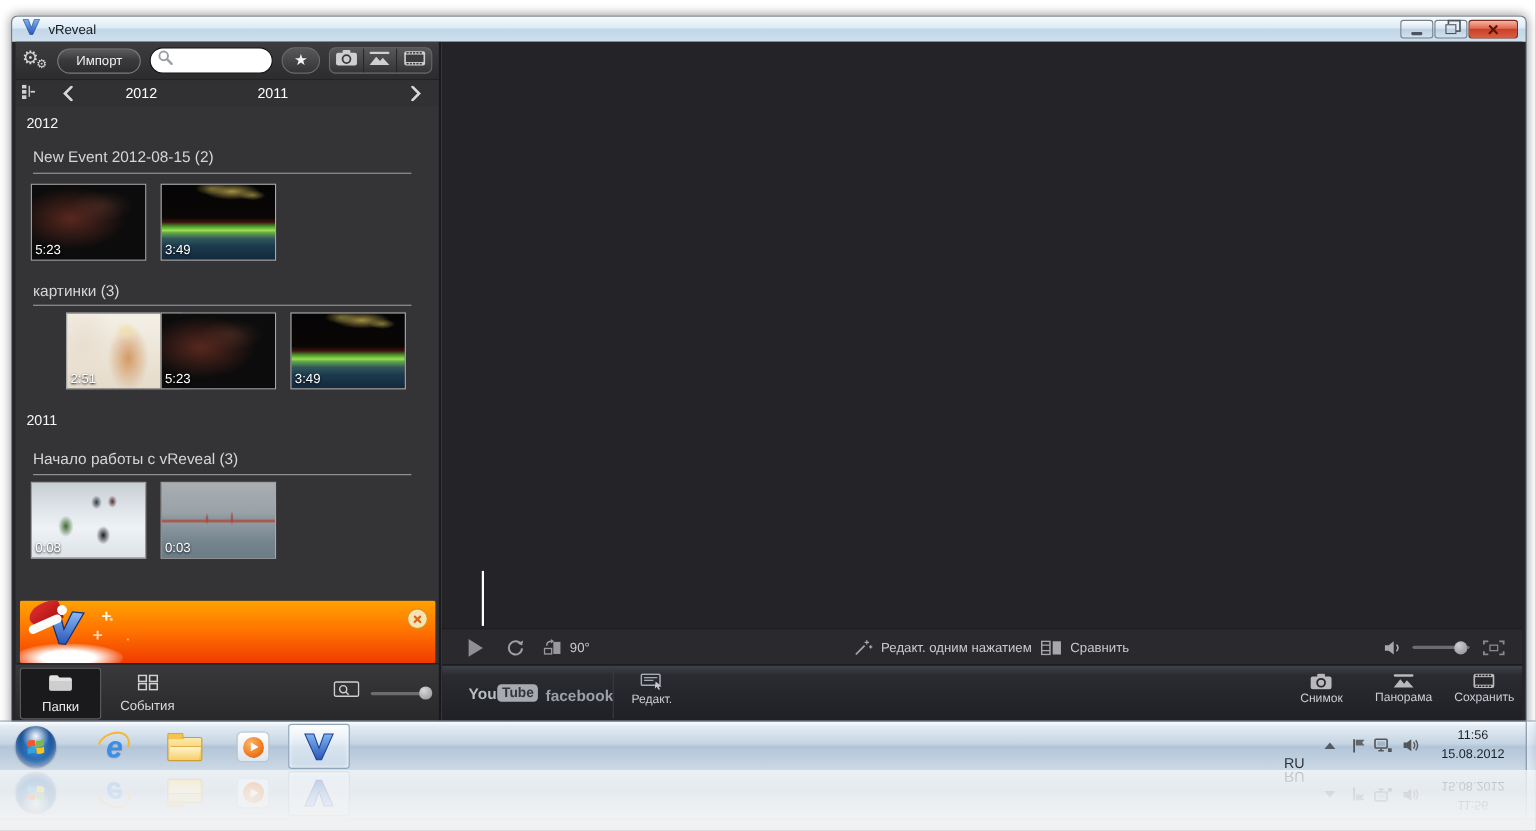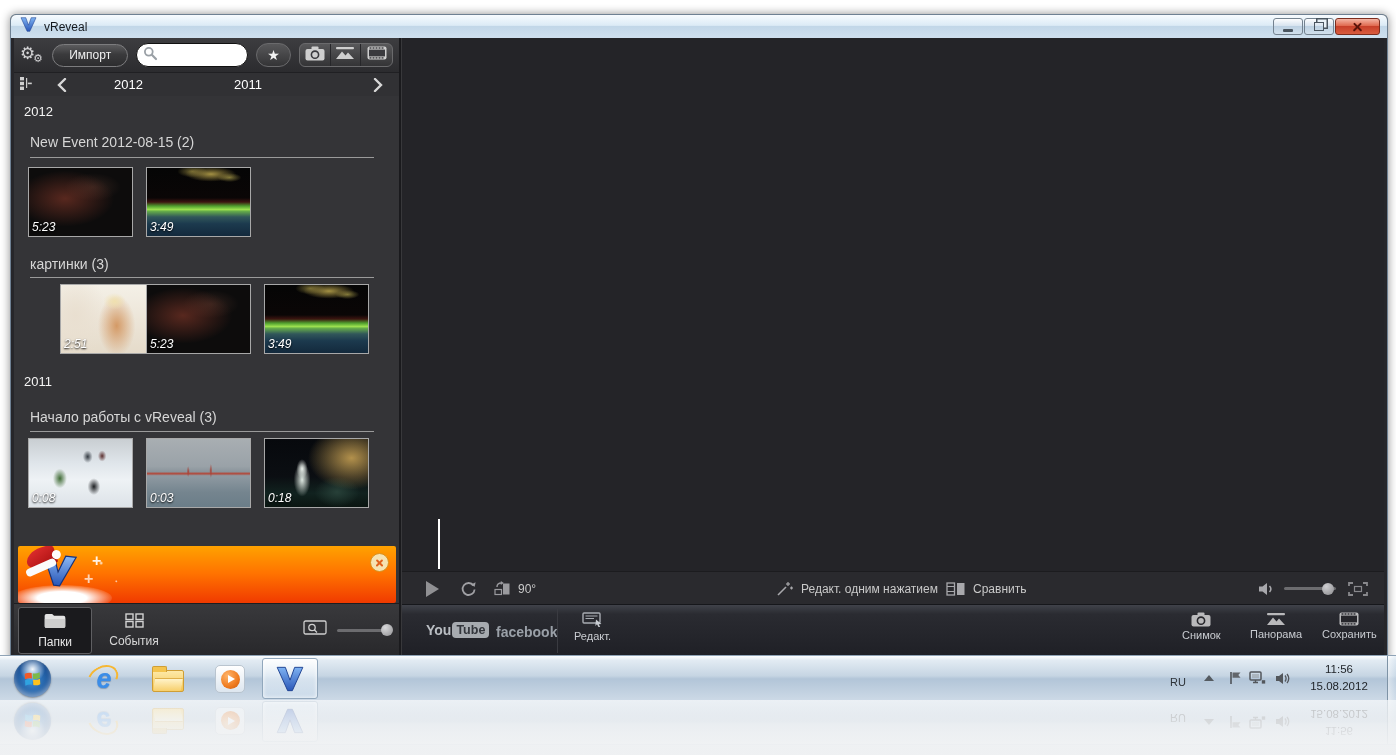--- a/index.html
+++ b/index.html
@@ -59,21 +59,21 @@
   .nav .tree{margin-left:6px}
   .nav .chev{margin-left:22px;display:flex}
   .nav .yr1{position:absolute;left:100px}
   .nav .yr2{position:absolute;left:220px}
   .nav .chevR{position:absolute;right:16px;display:flex}
 
   .library{position:absolute;left:0;top:58px;width:100%;height:450px;background:#343437;color:#ddd;}
   .year{position:absolute;left:10px;font-size:13px;color:#f4f4f4;}
   .ev-title{position:absolute;left:16px;font-size:14px;color:#d6d6d6;}
   .ev-line{position:absolute;left:16px;width:344px;height:1px;background:#9a9a9a;}
-  .thumb{position:absolute;width:105px;height:70px;border:1px solid #a8a8a8;font-style:italic;}
+  .thumb{position:absolute;width:105px;height:70px;border:1px solid #a8a8a8;}
   .dur{position:absolute;left:3px;bottom:2px;color:#fff;font-size:12px;text-shadow:0 1px 2px #000;}
 
   .th-dark{background:
     radial-gradient(70px 40px at 35% 45%, rgba(150,63,46,.55), rgba(0,0,0,0) 70%),
     radial-gradient(40px 20px at 62% 28%, rgba(95,62,50,.4), rgba(0,0,0,0) 70%),#0d0c0c;}
   .th-aurora{background:
     radial-gradient(34px 10px at 62% 9%, #a39043, rgba(0,0,0,0) 75%),
     radial-gradient(20px 8px at 44% 5%, #6f6530, rgba(0,0,0,0) 75%),
     radial-gradient(16px 6px at 80% 14%, #7d7438, rgba(0,0,0,0) 75%),
     linear-gradient(180deg,#050505 0%,#0a0606 44%,#3c1410 50%,#4f9e2e 56%,#9be04f 61%,#63a94a 64%,#31575a 72%,#1c3a4e 82%,#13293c 100%);}
@@ -186,21 +186,21 @@
     border:1px solid #b9c4cf;display:flex;align-items:center;justify-content:center;}
   .wmp .orb2{width:19px;height:19px;border-radius:50%;
     background:radial-gradient(circle at 35% 30%,#ffb46a,#ef7b1f 60%,#c85a10);
     display:flex;align-items:center;justify-content:center;}
   .wmp .tri{width:0;height:0;border-left:7px solid #fff;border-top:4.5px solid transparent;border-bottom:4.5px solid transparent;margin-left:2px;}
   .tb-active{position:absolute;left:262px;top:2px;width:56px;height:41px;border:1px solid #8fa;
     border:1px solid #91a7bc;border-radius:3px;
     background:linear-gradient(180deg,rgba(255,255,255,.95),rgba(235,243,250,.7) 45%,rgba(205,222,238,.6));
     box-shadow:inset 0 0 4px rgba(255,255,255,.9);display:flex;align-items:center;justify-content:center;}
   .tray{position:absolute;right:0;top:0;height:45px;display:flex;align-items:center;}
-  .tray-lang{font-size:11px;color:#2e3338;position:absolute;right:210px;top:20px;}
+  .tray-lang{font-size:13px;color:#2e3338;position:absolute;right:210px;top:30px;}
   .tray-arrow{position:absolute;right:182px;top:19px;width:0;height:0;border-left:5px solid transparent;
     border-right:5px solid transparent;border-bottom:6px solid #555b61;}
   .tray-i{position:absolute;top:15px;}
   .clock{position:absolute;right:12px;top:5px;width:90px;text-align:center;font-size:11.5px;color:#1d2126;line-height:17px;}
   .showdesk{position:absolute;right:0;top:0;width:9px;height:45px;border-left:1px solid #7e93a6;
     background:linear-gradient(90deg,rgba(255,255,255,.5),rgba(210,225,238,.4));}
 
   
   .reflection{position:absolute;left:0;top:700px;width:1396px;height:55px;overflow:hidden;
     background:linear-gradient(180deg,#f8fafb,#e6e8ea 75%,#e0e2e4);}
@@ -340,23 +340,20 @@
 
         <div class="year" style="top:278px">2011</div>
 
         <div class="ev-title" style="top:313px">Начало работы с vReveal (3)</div>
         <div class="ev-line" style="top:335px"></div>
         <div class="thumb th-snow" style="left:14px;top:342px">
           <span class="dur">0:08</span>
           </div>
         <div class="thumb th-bridge" style="left:132px;top:342px">
           <span class="dur">0:03</span>
-          </div>
-        <div class="thumb th-fountain" style="left:250px;top:342px">
-          <span class="dur">0:18</span>
           </div>
       </div>
 
       <div class="banner">
         <div class="banner-logo">
           <div class="banner-snow"></div>
           <div class="banner-v">
             <svg width="36" height="33" viewBox="0 0 24 22">
                 <defs>
               <linearGradient id="vg2" x1="0" y1="0" x2="0" y2="1">

